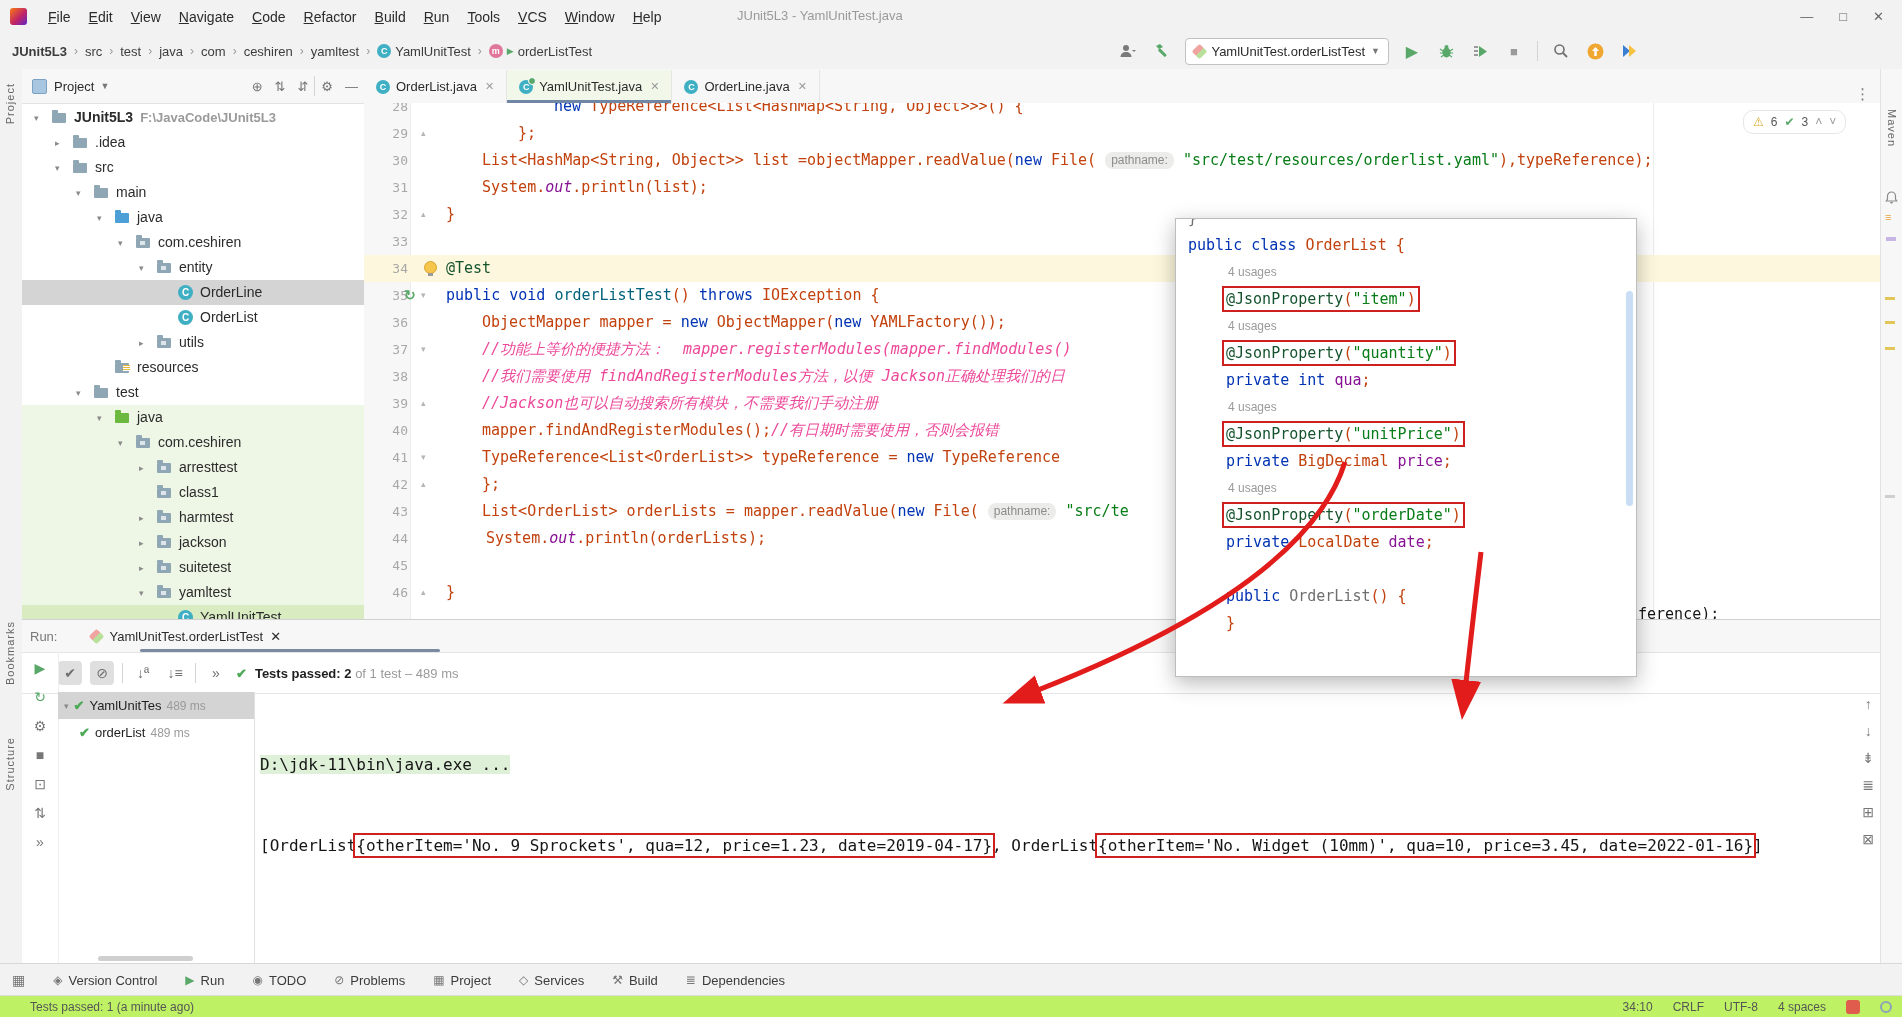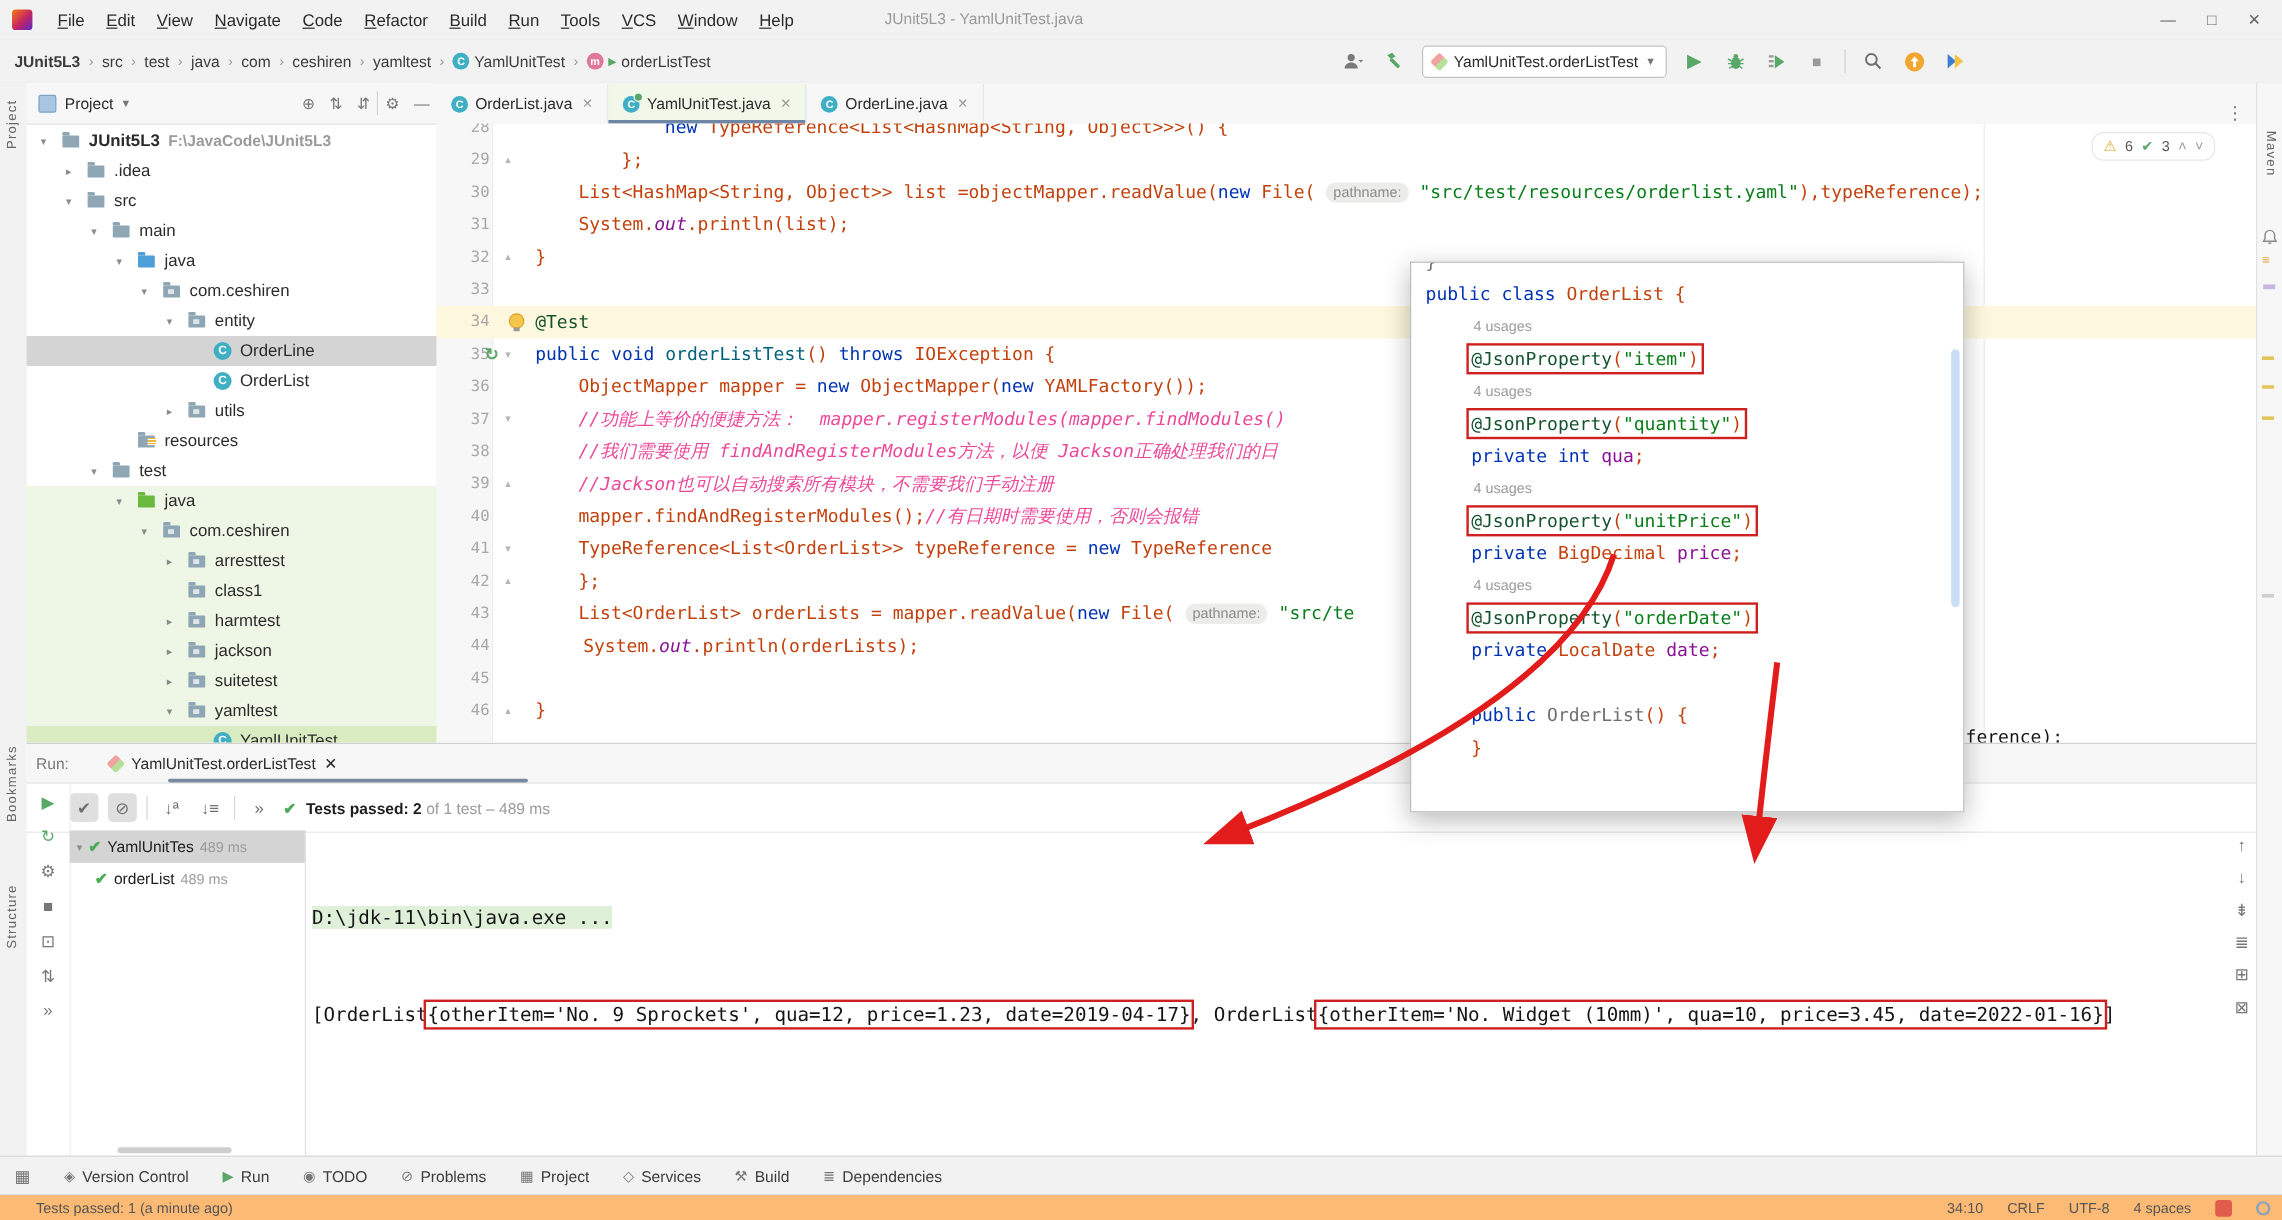--- a/index.html
+++ b/index.html
@@ -98,21 +98,21 @@
   #console{position:absolute;left:232px;top:72px;right:40px;bottom:0;font-size:16px;line-height:27px;font-family:"DejaVu Sans Mono",monospace;white-space:pre;padding:5px 0 0 6px;color:#151515;}
   .cmd-chip{background:#dff0d8;}
   .exit-line{color:#0033b3;}
   .redbox-c{outline:2px solid #cf2020;outline-offset:1px;}
   #console-icons{position:absolute;right:6px;top:76px;display:flex;flex-direction:column;gap:11px;color:#777;font-size:14px;align-items:center;}
   
   #bottombar{left:0;top:963px;width:1902px;height:32px;background:#f2f2f2;border-top:1px solid #d8d8d8;display:flex;align-items:center;gap:28px;padding-left:12px;font-size:13px;color:#3c3c3c;}
   .bb-item{display:flex;align-items:center;gap:6px;}
   .bb-ic{color:#777;font-size:12px;}
   .bb-ic.green{color:#59a869;}
-  #statusbar{left:0;top:995px;width:1902px;height:22px;background:#fdba74;border-top:1px solid #dcdcdc;display:flex;align-items:center;font-size:12px;color:#555;}
+  #statusbar{left:0;top:995px;width:1902px;height:22px;background:#bef264;border-top:1px solid #dcdcdc;display:flex;align-items:center;font-size:12px;color:#555;}
   #status-left{padding-left:30px;}
   #status-right{margin-left:auto;display:flex;align-items:center;gap:20px;padding-right:10px;}
   .sb-ic1{width:14px;height:14px;border-radius:3px;background:#e05c4c;display:inline-block;}
   .sb-ic2{width:12px;height:12px;border-radius:50%;border:2px solid #8ea3b8;display:inline-block;box-sizing:border-box;}
   svg.icon{display:block;}
   #arrows{left:0;top:0;width:1902px;height:1017px;z-index:50;pointer-events:none;}
 </style>
 </head>
 <body>
 

